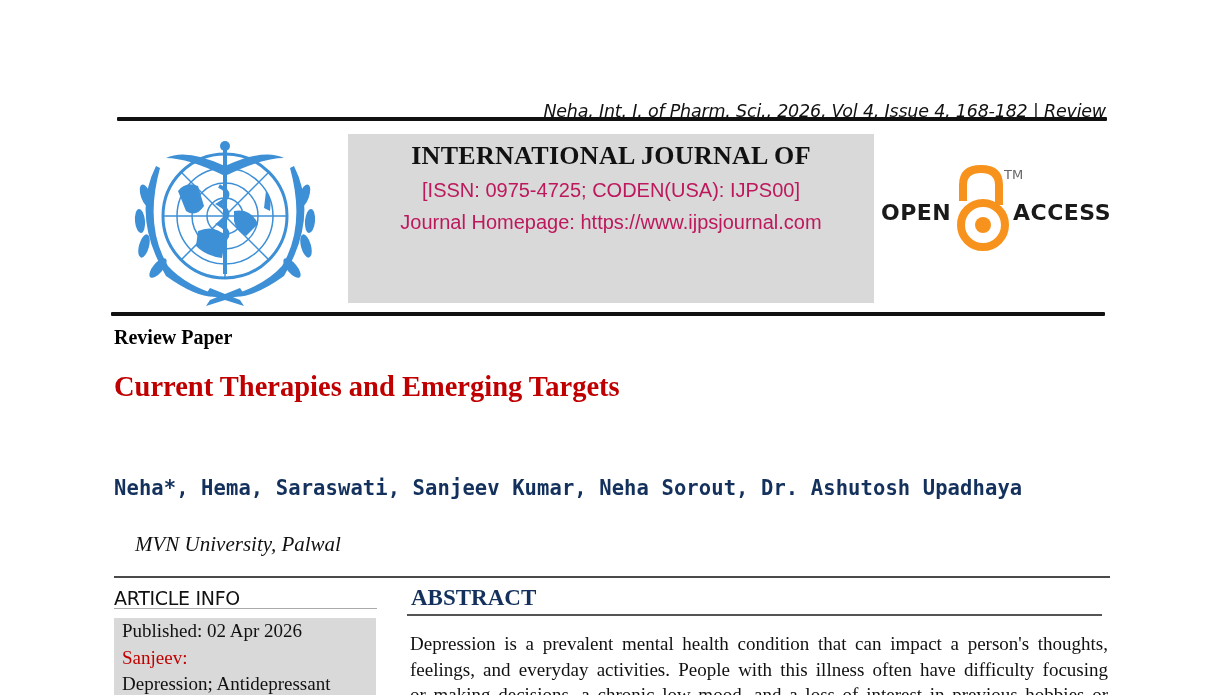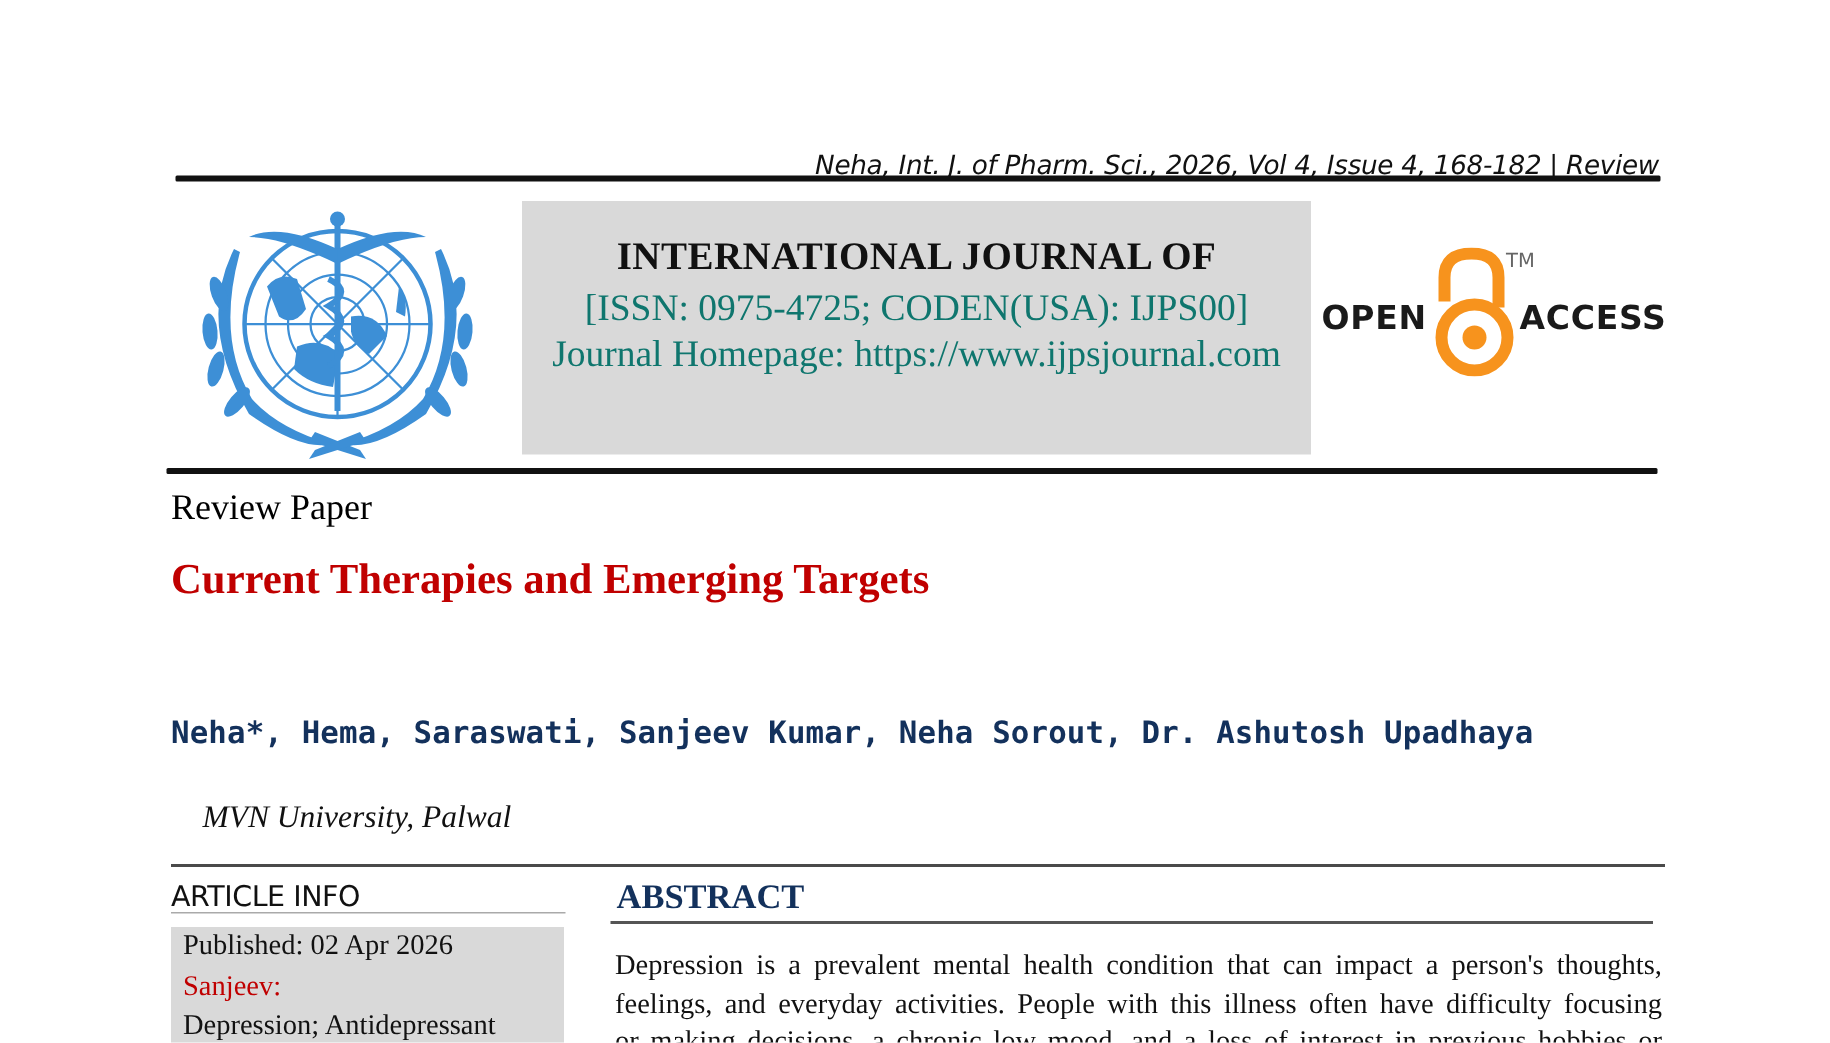--- a/index.html
+++ b/index.html
@@ -19,28 +19,28 @@
       position: absolute; left: 111px; top: 312px; width: 994px; height: 4px;
       background: #111; border-radius: 1px;
     }
 
     .logo-left {
       position: absolute; left: 126px; top: 136px; width: 198px; height: 170px;
     }
 
     .masthead {
       position: absolute; left: 348px; top: 134px; width: 526px; height: 169px;
-      background: #d9d9d9; text-align: center; padding-top: 18px;
+      background: #d9d9d9; text-align: center; padding-top: 3px;
     }
     .masthead .jtitle {
       font-family: "Liberation Serif", serif; font-weight: bold;
       font-size: 26px; line-height: 37px; color: #111; letter-spacing: 0.3px;
     }
     .masthead .issn, .masthead .homepage {
-      font-family: Liberation Serif, serif; font-size: 25px; line-height: 33px; color: #0f766e;
+      font-family: Liberation Sans, sans-serif; font-size: 20px; line-height: 33px; color: #be185d;
     }
     .masthead .homepage { line-height: 30px; }
 
     .oa-logo {
       position: absolute; left: 880px; top: 160px; width: 230px; height: 95px;
     }
     .oa-text {
       position: absolute; top: 40px;
       font-family: "DejaVu Sans", sans-serif; font-weight: bold;
       font-size: 22px; color: #1a1a1a; letter-spacing: 0.5px;
@@ -48,21 +48,21 @@
     .oa-open { left: 1px; }
     .oa-access { left: 133px; }
     .oa-tm {
       position: absolute; left: 124px; top: 7px;
       font-family: "DejaVu Sans", sans-serif; font-size: 13px; color: #666;
     }
     .oa-lock { position: absolute; left: 75px; top: 5px; width: 56px; height: 86px; }
 
     .paper-type {
       position: absolute; left: 114px; top: 326px;
-      font-family: "Liberation Serif", serif; font-weight: normal; font-size: 24px; color: #000;
+      font-family: "Liberation Serif", serif; font-weight: bold; font-size: 20px; color: #000;
     }
     .paper-title {
       position: absolute; left: 114px; top: 366px; width: 1000px;
       font-family: "Liberation Serif", serif; font-weight: bold;
       font-size: 28.5px; line-height: 42px; color: #c00000;
     }
     .authors {
       position: absolute; left: 114px; top: 476px;
       font-family: "DejaVu Sans Mono", monospace; font-weight: bold;
       font-size: 20.5px; color: #13315c; letter-spacing: 0.1px;

